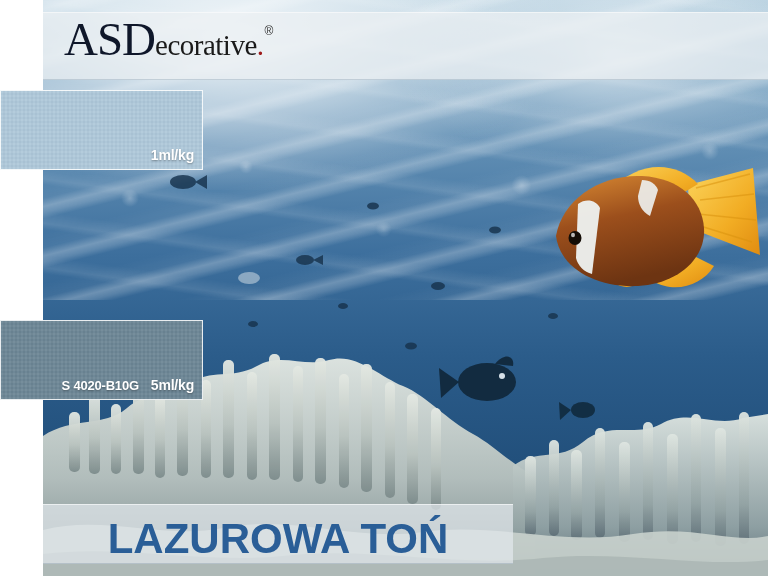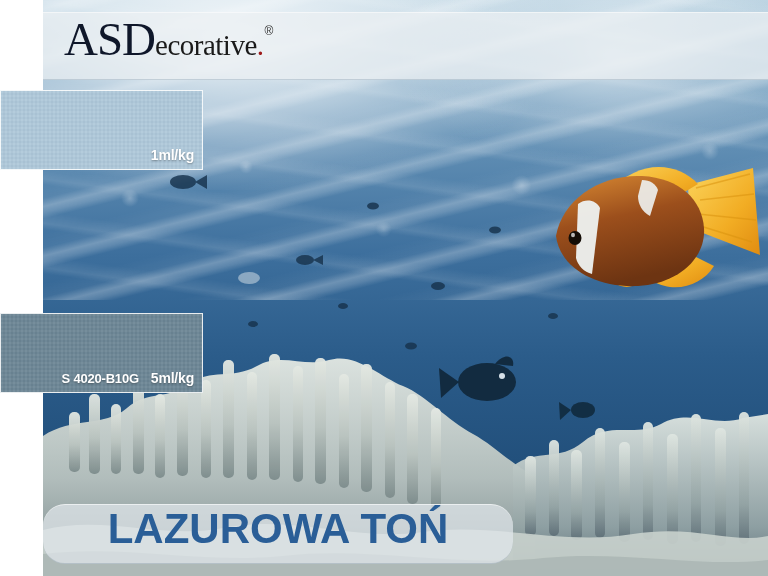--- a/index.html
+++ b/index.html
@@ -188,23 +188,22 @@
 
   
   .title-band {
     position: absolute;
     left: 43px; top: 504px;
     width: 470px; height: 58px;
     background: rgba(226,232,236,0.70);
     border-top: 1px solid rgba(255,255,255,0.6);
     border-bottom: 1px solid rgba(150,165,178,0.5);
     display: flex;
-    align-items: flex-start;
+    align-items: flex-end;
     justify-content: center;
-    border-radius: 22px;
   }
   .title-band .title {
     font-size: 42px;
     font-weight: bold;
     color: #2a5e97;
     letter-spacing: 0px;
     white-space: nowrap;
   }
 
   
@@ -360,21 +359,21 @@
     <span class="asd">ASD</span><span class="decorative">ecorative</span><span class="decorative dot">.</span><span class="reg">®</span>
   </div>
 
 
   <div class="swatch" style="top:90px; background-color:#aec8da;">
     <span class="ncs"></span>
     <span class="dose">1ml/kg</span>
   </div>
 
 
-  <div class="swatch" style="top:313px; background-color:#6c8695;">
+  <div class="swatch" style="top:320px; background-color:#6c8695;">
     <span class="ncs">S 4020-B10G</span>
     <span class="dose">5ml/kg</span>
   </div>
 
 
   <div class="title-band">
     <span class="title">LAZUROWA TOŃ</span>
   </div>
 
 </div>

